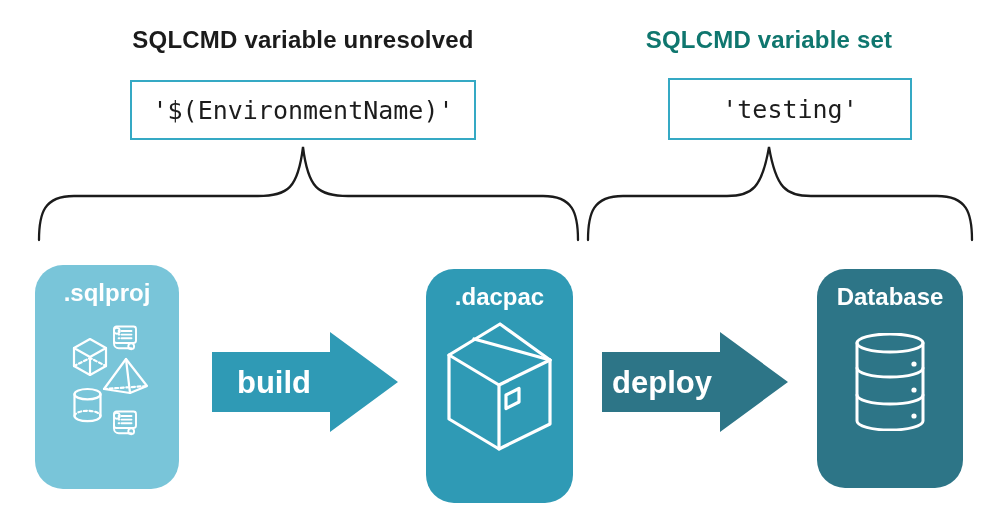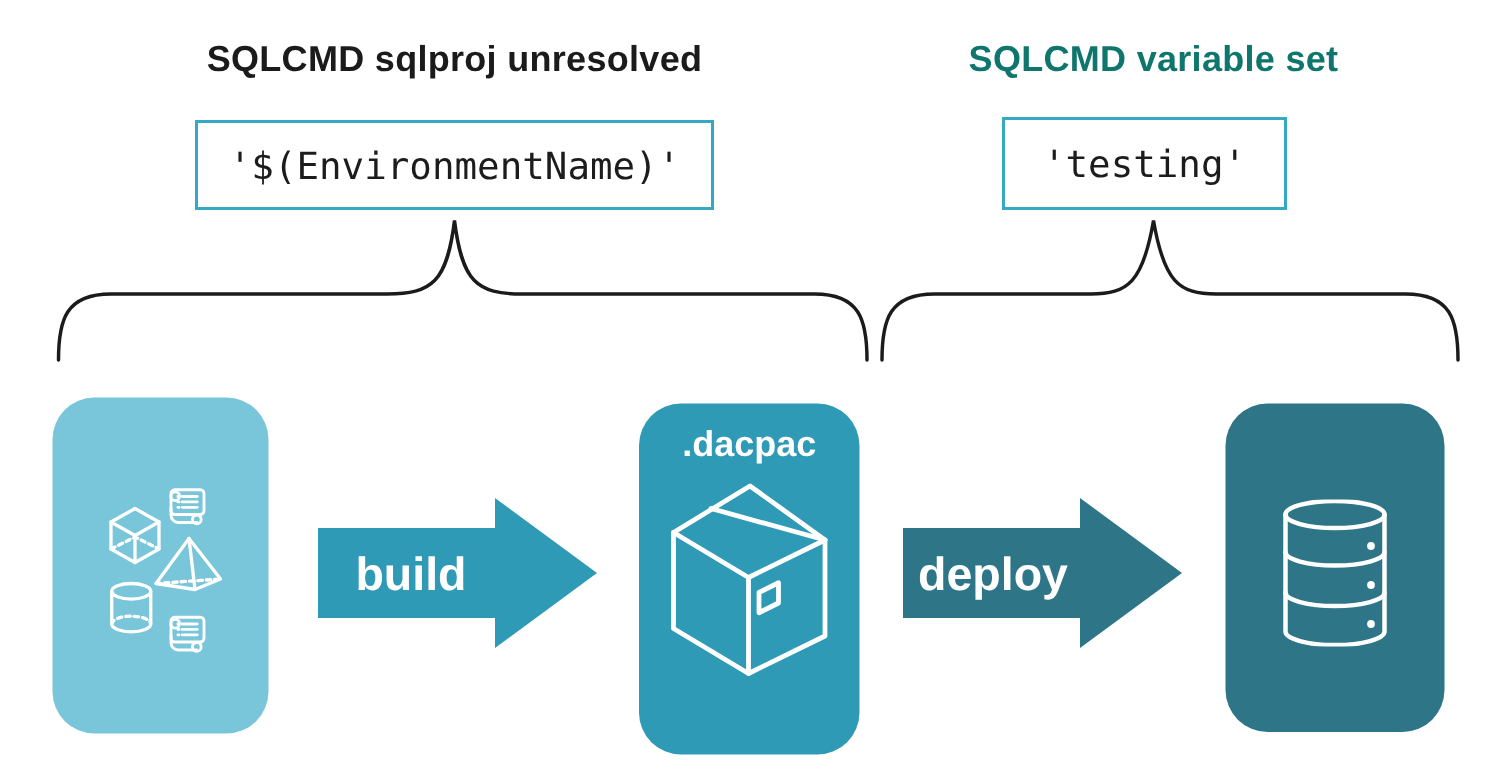--- a/index.html
+++ b/index.html
@@ -29,32 +29,33 @@
   .arrow-label{
     font-family:"Liberation Sans",sans-serif;font-size:31px;font-weight:700;
     fill:#ffffff;text-anchor:middle;
   }
 </style>
 </head>
 <body>
 
 <div class="canvas">
 
-  <div class="heading" style="left: 103px; top: 26px; color: rgb(27, 27, 27);">SQLCMD sqlproj unresolved</div>
+  <div class="heading" style="left: 103px; top: 26px; color: rgb(27, 27, 27);">SQLCMD variable unresolved</div>
   <div class="heading" style="left: 569px; top: 26px; color: #0f766e;">SQLCMD variable set</div>
 
   <div class="codebox" style="left: 130px; top: 80px; width: 346px; height: 60px; border-color: rgb(53, 169, 196); color: rgb(28, 28, 28);">'$(EnvironmentName)'</div>
-  <div class="codebox" style="left: 668px; top: 78px; width: 190px; height: 62px; border-color: rgb(53, 169, 196); color: rgb(28, 28, 28);">'testing'</div>
+  <div class="codebox" style="left: 668px; top: 78px; width: 244px; height: 62px; border-color: rgb(53, 169, 196); color: rgb(28, 28, 28);">'testing'</div>
 
   <svg class="braces-svg" width="1000" height="102" viewBox="0 0 1000 102">
     <path class="brace" d="M39,96 C39,69 44,52 74,52 H258 C288,52 298,44 303,3 C308,44 318,52 348,52 H543 C573,52 578,69 578,96" style="stroke: rgb(27, 27, 27);"></path>
     <path class="brace" d="M588,96 C588,69 593,52 623,52 H727 C752,52 762,44 769,3 C776,44 786,52 811,52 H937 C967,52 972,69 972,96" style="stroke: rgb(27, 27, 27);"></path>
   </svg>
 
   <div class="node" style="left: 35px; top: 265px; width: 144px; height: 224px; background: rgb(121, 197, 217);">
+    <div class="node-label" style="color: rgb(255, 255, 255);">.sqlproj</div>
     <svg class="icon-svg" style="left:36px;top:53px" width="92" height="125" viewBox="0 0 92 125">
 
       <g class="ln" stroke-width="1.9" transform="translate(39,7)">
         <rect x="4" y="1.5" width="22" height="16.5" rx="2.5"></rect>
         <circle cx="6.8" cy="5.8" r="2.9"></circle>
         <path d="M4,13.5 v5 a4.8,4.8 0 0 0 4.8,4.8 h12.4"></path>
         <circle cx="21.2" cy="21.3" r="2.9"></circle>
         <path d="M11.5,6 H21.5 M11.5,9.6 H21.5 M11.5,13.2 H21.5"></path>
         <path d="M8.6,6 h0.8 M8.6,9.6 h0.8 M8.6,13.2 h0.8"></path>
       </g>
@@ -106,20 +107,21 @@
       </g>
     </svg>
   </div>
 
   <svg class="arrow-svg" style="left:600px;top:330px" width="192" height="104" viewBox="0 0 192 104">
     <polygon points="2,22 120,22 120,2 188,52 120,102 120,82 2,82" style="fill: rgb(45, 117, 135);"></polygon>
     <text class="arrow-label" x="62" y="63">deploy</text>
   </svg>
 
   <div class="node" style="left: 817px; top: 269px; width: 146px; height: 219px; background: rgb(45, 117, 135);">
+    <div class="node-label" style="color: rgb(255, 255, 255);">Database</div>
     <svg class="icon-svg" style="left:36px;top:64px" width="74" height="98" viewBox="0 0 74 98">
       <g class="ln" stroke-width="3">
         <ellipse cx="37" cy="10" rx="33" ry="9"></ellipse>
         <path d="M4,10 V88 A33,9 0 0 0 70,88 V10"></path>
         <path d="M4,35 A33,9 0 0 0 70,35"></path>
         <path d="M4,62 A33,9 0 0 0 70,62"></path>
       </g>
       <circle cx="61" cy="31" r="2.6" fill="#ffffff"></circle>
       <circle cx="61" cy="57" r="2.6" fill="#ffffff"></circle>
       <circle cx="61" cy="83" r="2.6" fill="#ffffff"></circle>

